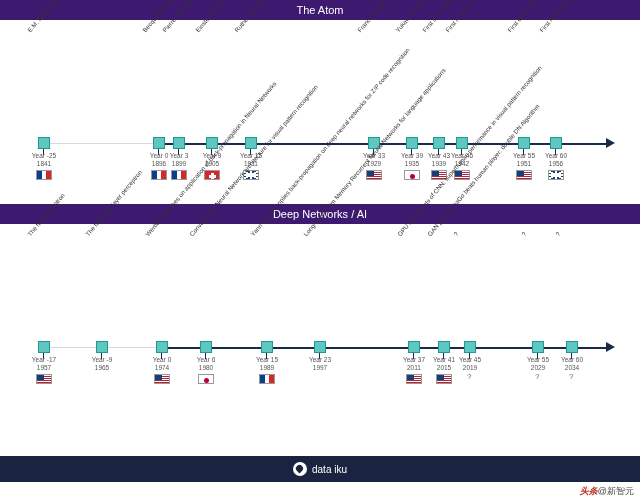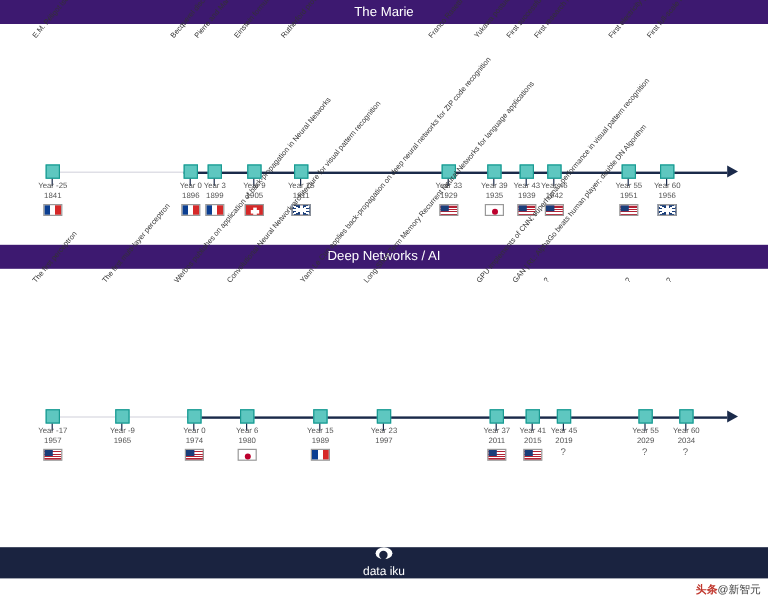--- a/index.html
+++ b/index.html
@@ -21,30 +21,30 @@
   .us::after { content:""; position:absolute; left:0; top:0; width:7px; height:5px; background:#1a3e7a; }
   .ch { background:#d62828; position:relative; }
   .ch::before { content:""; position:absolute; left:6px; top:2px; width:3px; height:6px; background:#fff; }
   .ch::after { content:""; position:absolute; left:4px; top:3.5px; width:7px; height:3px; background:#fff; }
   .uk { background:#1a3e7a; position:relative; overflow:hidden; }
   .uk::before { content:""; position:absolute; inset:0; background:linear-gradient(26deg,transparent 44%,#fff 44% 56%,transparent 56%),linear-gradient(-26deg,transparent 44%,#fff 44% 56%,transparent 56%); }
   .uk::after { content:""; position:absolute; inset:0; background:linear-gradient(0deg,transparent 40%,#fff 40% 60%,transparent 60%),linear-gradient(90deg,transparent 42%,#fff 42% 58%,transparent 58%),linear-gradient(0deg,transparent 45%,#d62828 45% 55%,transparent 55%),linear-gradient(90deg,transparent 46%,#d62828 46% 54%,transparent 54%); }
   .jp { background:#fff; position:relative; }
   .jp::after { content:""; position:absolute; left:5px; top:2.5px; width:5px; height:5px; background:#bc002d; border-radius:50%; }
   .qm { position:absolute; top:148px; left:3px; font-size:8px; color:#666; }
-  .footer { background:#1a2340; color:#fff; width:100%; height:26px; display:flex; align-items:center; justify-content:center; font-size:10px; gap:5px; position:absolute; bottom:18px; left:0;flex-direction:column; }
+  .footer { background:#1a2340; color:#fff; width:100%; height:26px; display:flex; align-items:center; justify-content:center; font-size:10px; gap:5px; position:absolute; bottom:18px; left:0; }
   .logo-ic { width:14px; height:14px; border-radius:50%; background:#fff; position:relative; }
   .logo-ic::after { content:""; position:absolute; left:3px; top:3px; width:7px; height:7px; border-radius:50% 50% 50% 0; background:#1a2340; transform:rotate(-45deg); }
   .credit { position:absolute; bottom:2px; right:6px; font-size:9px; color:#444; }
-  .credit b { color:#c0362c; }
+  .credit b { color:#c0362c;font-style:italic; }
 </style>
 </head>
 <body>
 
-<div class="banner">The Marie</div>
+<div class="banner">The Atom</div>
 <div class="timeline-wrap" id="tl-top">
     <div class="axis-faint" style="left: 36px; width: 109px;"></div>
     <div class="axis" style="left: 145px; width: 453px;"></div>
     <div class="arrow" style="left: 598px;"></div>
     <div class="ev" style="left: 30px;">
       <div class="box"></div>
       <div class="tick"></div>
       <div class="lbl">E.M. Péligot isolates a sample of uranium metal</div>
       <div class="yr">Year -25<br>1841</div>
       <div class="flag fr"></div>

